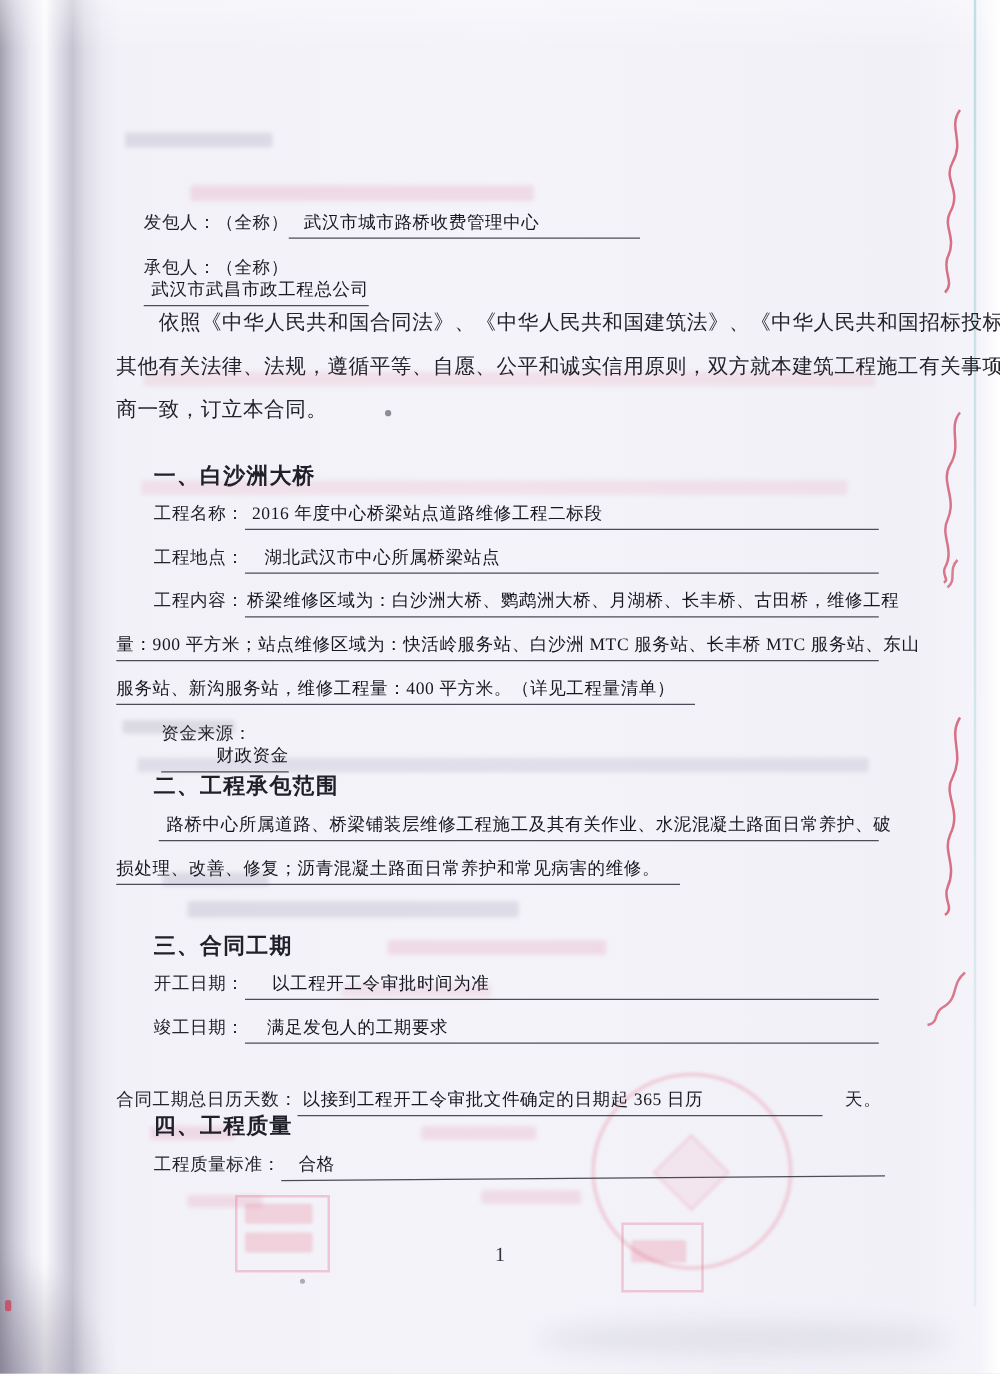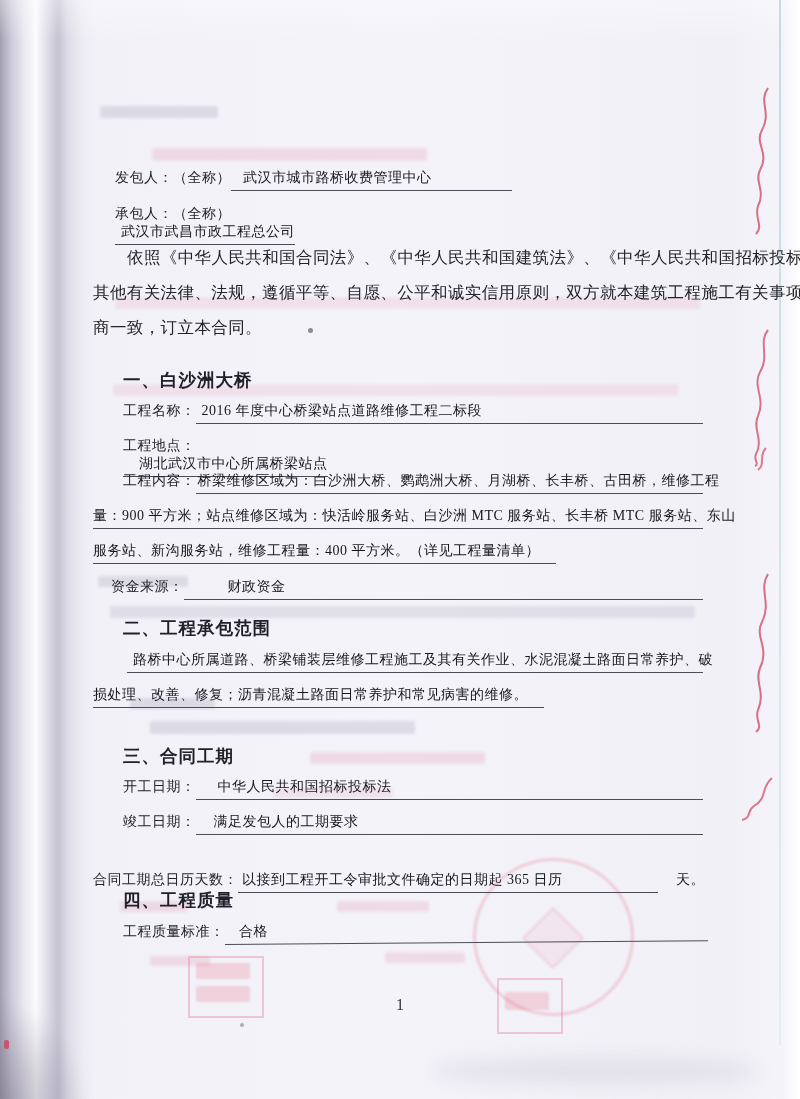--- a/index.html
+++ b/index.html
@@ -127,57 +127,57 @@
   <div class="para" style="top:282px;">其他有关法律、法规，遵循平等、自愿、公平和诚实信用原则，双方就本建筑工程施工有关事项协</div>
   <div class="para" style="top:317px;">商一致，订立本合同。</div>
 
   <div class="heading" style="top:368px;left:123px;">一、白沙洲大桥</div>
 
   <div class="line" style="top:402px;left:123px;right:97px;">
     <span class="label">工程名称：</span>
     <span class="fill" style="padding-left:6px;"><span class="val">2016 年度中心桥梁站点道路维修工程二标段</span></span>
   </div>
 
-  <div class="line" style="top:437px;left:123px;right:97px;flex-direction:column;">
+  <div class="line" style="top:437px;left:123px;right:97px;">
     <span class="label">工程地点：</span>
     <span class="fill" style="padding-left:16px;"><span class="val">湖北武汉市中心所属桥梁站点</span></span>
   </div>
 
   <div class="line" style="top:472px;left:123px;right:97px;">
     <span class="label">工程内容：</span>
     <span class="fill" style="padding-left:2px;"><span class="val">桥梁维修区域为：白沙洲大桥、鹦鹉洲大桥、月湖桥、长丰桥、古田桥，维修工程</span></span>
   </div>
 
   <div class="line" style="top:507px;left:93px;right:97px;">
     <span class="fill" style="padding-left:0;"><span class="val">量：900 平方米；站点维修区域为：快活岭服务站、白沙洲 MTC 服务站、长丰桥 MTC 服务站、东山</span></span>
   </div>
 
   <div class="line" style="top:542px;left:93px;">
     <span class="u-fit"><span class="val">服务站、新沟服务站，维修工程量：400 平方米。（详见工程量清单）</span></span>
   </div>
 
-  <div class="line" style="top:578px;left:111px;right:97px;">
+  <div class="line" style="top:578px;left:129px;right:97px;flex-direction:column;">
     <span class="label">资金来源：</span>
     <span class="fill" style="padding-left:44px;"><span class="val">财政资金</span></span>
   </div>
 
   <div class="heading" style="top:616px;left:123px;">二、工程承包范围</div>
 
   <div class="line" style="top:651px;left:127px;right:97px;">
     <span class="fill" style="padding-left:6px;"><span class="val">路桥中心所属道路、桥梁铺装层维修工程施工及其有关作业、水泥混凝土路面日常养护、破</span></span>
   </div>
   <div class="line" style="top:686px;left:93px;text-align:center;">
     <span class="u-fit"><span class="val">损处理、改善、修复；沥青混凝土路面日常养护和常见病害的维修。</span></span>
   </div>
 
   <div class="heading" style="top:744px;left:123px;">三、合同工期</div>
 
   <div class="line" style="top:778px;left:123px;right:97px;">
     <span class="label">开工日期：</span>
-    <span class="fill" style="padding-left:22px;"><span class="val">中华人民共和国招标投标法</span></span>
+    <span class="fill" style="padding-left:22px;"><span class="val">以工程开工令审批时间为准</span></span>
   </div>
 
   <div class="line" style="top:813px;left:123px;right:97px;">
     <span class="label">竣工日期：</span>
     <span class="fill" style="padding-left:18px;"><span class="val">满足发包人的工期要求</span></span>
   </div>
 
   <div class="line" style="top:847px;left:93px;right:95px;">
     <span class="label">合同工期总日历天数：</span>
     <span class="fill" style="padding-left:4px;margin-top:24px;"><span class="val">以接到工程开工令审批文件确定的日期起 365 日历</span></span>

